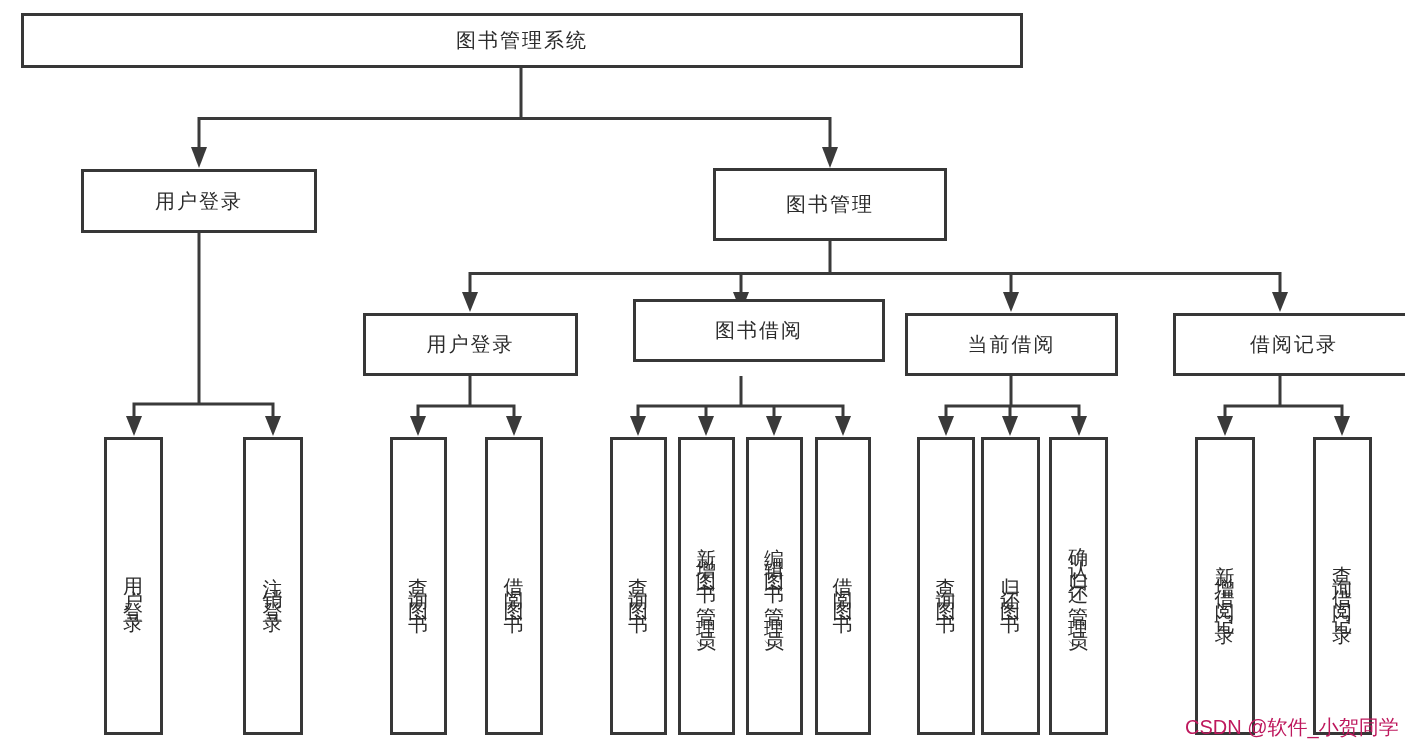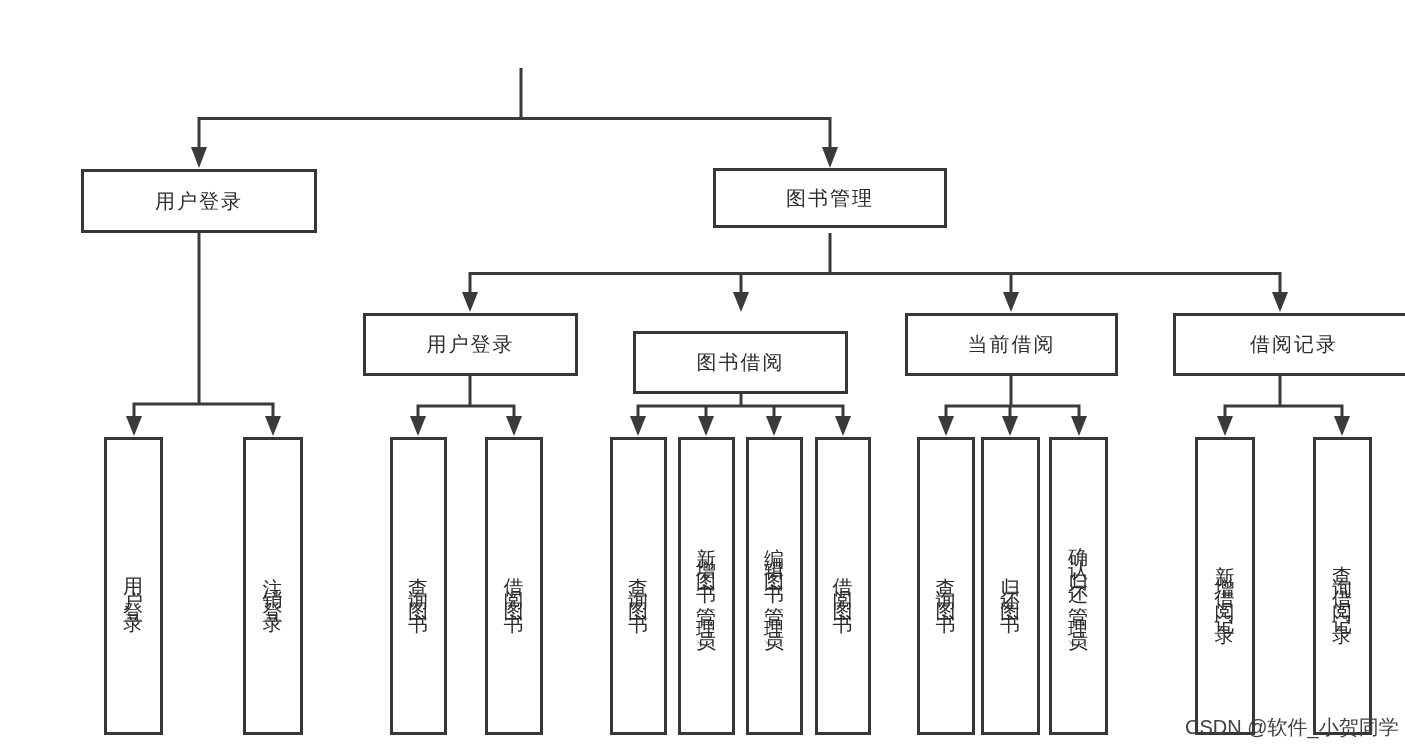--- a/index.html
+++ b/index.html
@@ -47,21 +47,21 @@
     font-size: 20px;
     letter-spacing: 12px;
     line-height: 1;
     color: #2b2b2b;
   }
   .watermark {
     position: absolute;
     left: 1185px;
     top: 714px;
     font-size: 20px;
-    color: #404040;
+    color: #be185d;
     white-space: nowrap;
     z-index: 5;
   }
 </style>
 </head>
 <body>
 
 <div class="canvas">
 
   <svg class="connectors" viewBox="0 0 1405 747" xmlns="http://www.w3.org/2000/svg">
@@ -100,32 +100,35 @@
       <path class="arrowhead" d="M1002,416 L1018,416 L1010,436 Z"></path>
       <path class="arrowhead" d="M1071,416 L1087,416 L1079,436 Z"></path>
     </g>
     <g>
       <path class="line" d="M1280,376 V406 M1225,406 H1342 M1225,404.5 V418 M1342,404.5 V418"></path>
       <path class="arrowhead" d="M1217,416 L1233,416 L1225,436 Z"></path>
       <path class="arrowhead" d="M1334,416 L1350,416 L1342,436 Z"></path>
     </g>
   </svg>
 
+  <div class="box hbox" style="left:21px; top:13px; width:1002px; height:55px;">
+    <span>图书管理系统</span>
+  </div>
 
   <div class="box hbox" style="left:81px; top:169px; width:236px; height:64px;">
     <span>用户登录</span>
   </div>
-  <div class="box hbox" style="left:713px; top:168px; width:234px; height:60px;">
+  <div class="box hbox" style="left:713px; top:168px; width:234px; height:73px;">
     <span>图书管理</span>
   </div>
 
   <div class="box hbox" style="left:363px; top:313px; width:215px; height:63px;">
     <span>用户登录</span>
   </div>
-  <div class="box hbox" style="left:633px; top:331px; width:215px; height:63px;">
+  <div class="box hbox" style="left:633px; top:299px; width:252px; height:63px;">
     <span>图书借阅</span>
   </div>
   <div class="box hbox" style="left:905px; top:313px; width:213px; height:63px;">
     <span>当前借阅</span>
   </div>
   <div class="box hbox" style="left:1173px; top:313px; width:242px; height:63px;">
     <span>借阅记录</span>
   </div>
 
   <div class="box vbox" style="left:104px; top:437px; width:59px; height:298px;">

